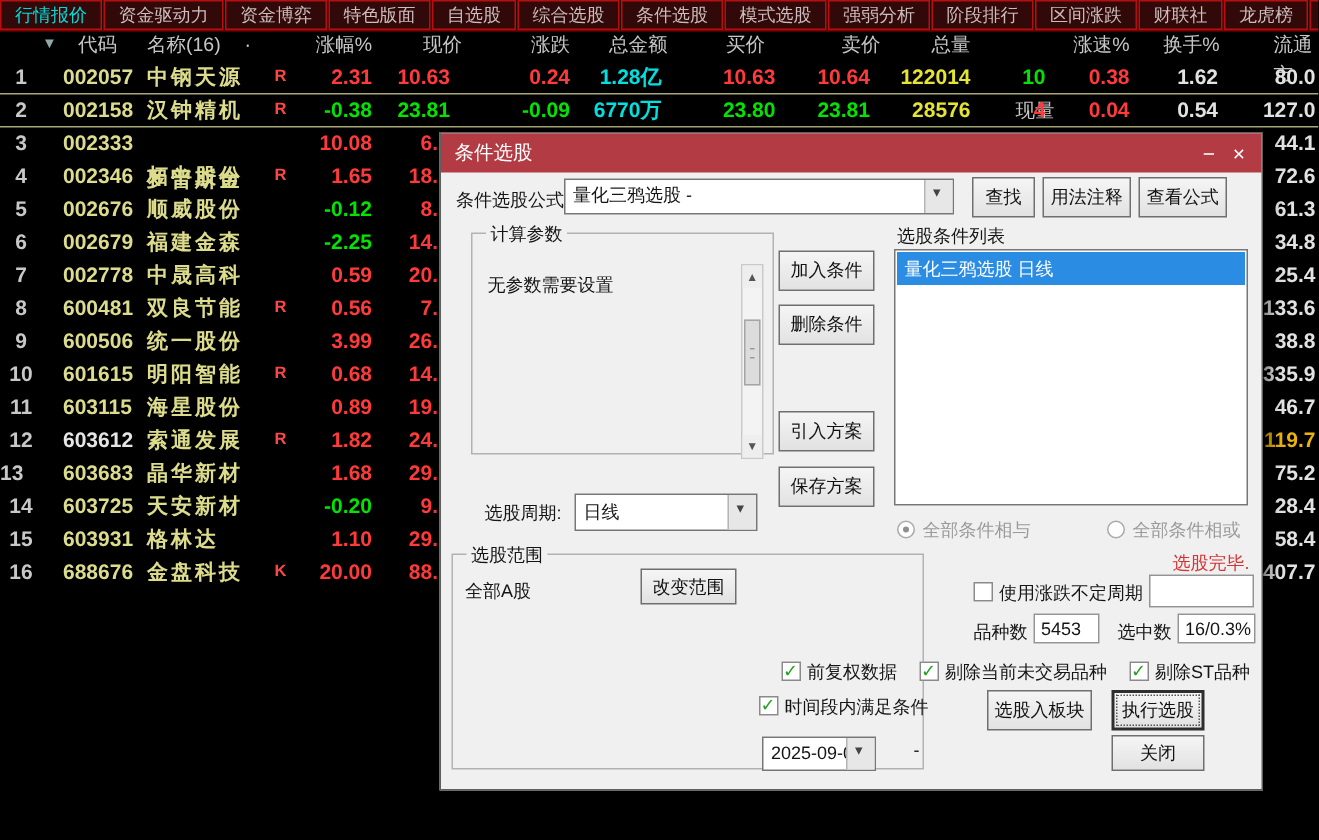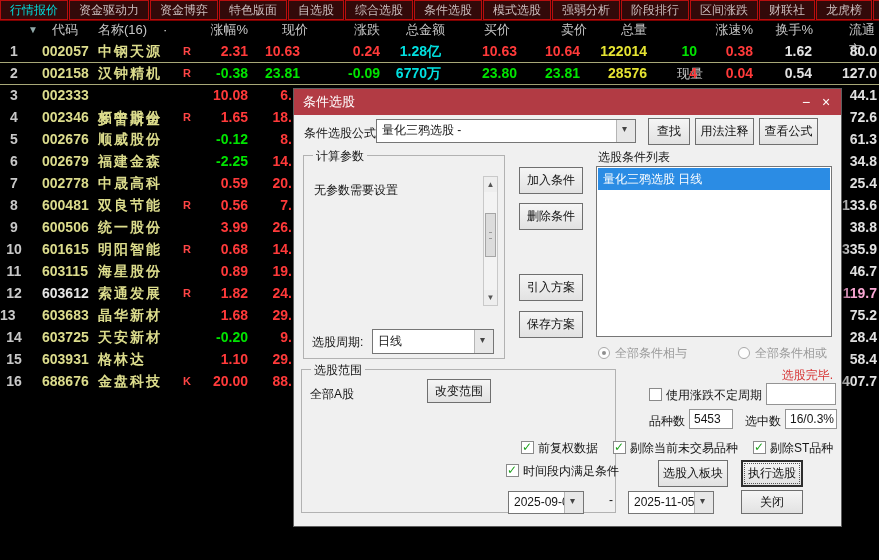--- a/index.html
+++ b/index.html
@@ -212,21 +212,21 @@
       <span class="cell" style="color: rgb(255, 58, 58); right: 587px;">19.</span>
       <span class="cell" style="color: rgb(226, 226, 226); right: 2px;">46.7</span>
     </div>
     <div class="trow" style="top: 282px;">
       <span class="cell" style="color: rgb(200, 200, 200); left: 0px; width: 28px; text-align: center;">12</span>
       <span class="cell" style="color: #e5e5e5; left: 42px;">603612</span>
       <span class="cell name" style="color: rgb(220, 220, 140); left: 98px;">索通发展</span>
       <span class="cell marker" style="color: rgb(255, 70, 70); left: 183px;">R</span>
       <span class="cell" style="color: rgb(255, 58, 58); right: 631px;">1.82</span>
       <span class="cell" style="color: rgb(255, 58, 58); right: 587px;">24.</span>
-      <span class="cell" style="color: #f9a8d4; right: 2px;">119.7</span>
+      <span class="cell" style="color: #eab308; right: 2px;">119.7</span>
     </div>
     <div class="trow" style="top: 304px;">
       <span class="cell" style="color: rgb(200, 200, 200); left: 0px; width: 28px; text-align: left;">13</span>
       <span class="cell" style="color: rgb(220, 220, 140); left: 42px;">603683</span>
       <span class="cell name" style="color: rgb(220, 220, 140); left: 98px;">晶华新材</span>
       <span class="cell" style="color: rgb(255, 58, 58); right: 631px;">1.68</span>
       <span class="cell" style="color: rgb(255, 58, 58); right: 587px;">29.</span>
       <span class="cell" style="color: rgb(226, 226, 226); right: 2px;">75.2</span>
     </div>
     <div class="trow" style="top: 326px;">
@@ -265,21 +265,21 @@
 
   <span class="lbl" style="left:10px;top:36px;">条件选股公式</span>
   <div class="combo" style="left:82px;top:30px;width:260px;height:24px;">
     <span class="cval">量化三鸦选股 -</span>
     <span class="carr"></span>
   </div>
   <button class="btn" style="left:354px;top:29px;width:42px;height:27px;">查找</button>
   <button class="btn" style="left:401px;top:29px;width:59px;height:27px;">用法注释</button>
   <button class="btn" style="left:465px;top:29px;width:59px;height:27px;">查看公式</button>
 
-  <div class="grp" style="left:9px;top:66px;width:202px;height:204px;">
+  <div class="grp" style="left:20px;top:66px;width:202px;height:148px;">
     <span class="legend" style="left:9px;">计算参数</span>
     <span class="lbl" style="left:10px;top:26px;">无参数需要设置</span>
     <div class="sb" style="right:6px;top:20px;height:130px;">
       <span class="sb-up">▲</span>
       <span class="sb-thumb"></span>
       <span class="sb-dn">▼</span>
     </div>
     <span class="lbl" style="left:8px;top:178px;">选股周期:</span>
     <div class="combo" style="left:68px;top:173px;width:122px;height:25px;">
       <span class="cval" style="line-height:23px;">日线</span>
@@ -329,18 +329,14 @@
   <span class="cb on" style="left:212px;top:375px;"></span>
   <span class="lbl" style="left:229px;top:374px;">时间段内满足条件</span>
   <button class="btn" style="left:364px;top:371px;width:70px;height:27px;">选股入板块</button>
   <button class="btn def" style="left:447px;top:371px;width:62px;height:27px;">执行选股</button>
 
   <div class="combo" style="left:214px;top:402px;width:76px;height:23px;">
     <span class="cval">2025-09-01</span>
     <span class="carr"></span>
   </div>
   <span class="lbl" style="left:315px;top:404px;">-</span>
-  <div class="combo" style="left:334px;top:402px;width:86px;height:23px;">
-    <span class="cval">2025-11-05</span>
-    <span class="carr"></span>
-  </div>
   <button class="btn" style="left:447px;top:401px;width:62px;height:24px;">关闭</button>
 </div>
 
 </body></html>

